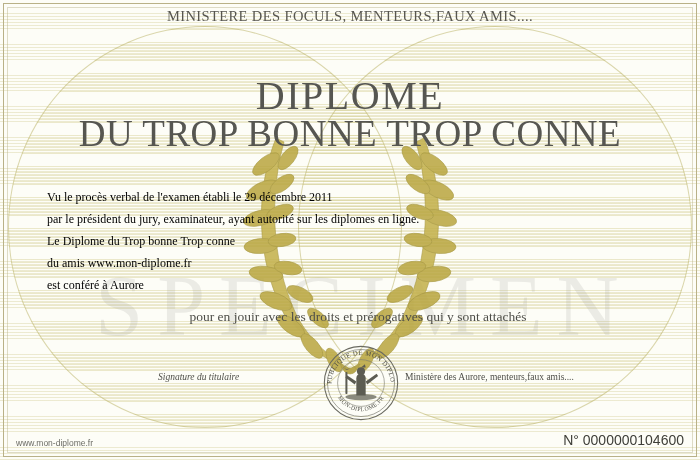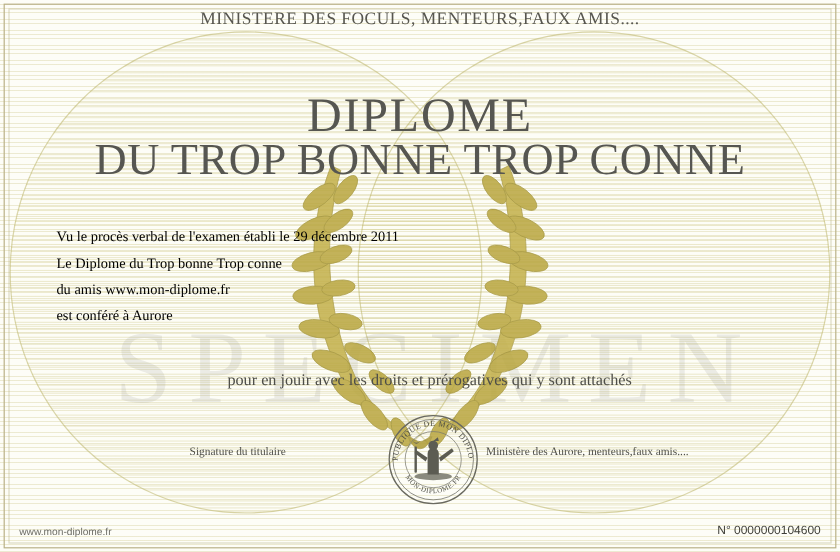--- a/index.html
+++ b/index.html
@@ -140,20 +140,21 @@
     color: #4e4e48;
     padding-left: 16px;
   }
 
   .sig-left {
     position: absolute;
     left: 158px;
     top: 372px;
     font-size: 9.5px;
     color: #4e4e48;
+    font-style: italic;
   }
   .sig-right {
     position: absolute;
     left: 405px;
     top: 372px;
     font-size: 9.5px;
     color: #4e4e48;
     white-space: nowrap;
   }
 
@@ -171,21 +172,21 @@
     left: 16px;
     bottom: 12px;
     font-size: 8.5px;
     color: #6d6d66;
     font-family: "Liberation Sans", sans-serif;
   }
   .footer-right {
     position: absolute;
     right: 16px;
     bottom: 12px;
-    font-size: 10px;
+    font-size: 14px;
     color: #3e3e38;
     font-family: "Liberation Sans", sans-serif;
   }
 </style>
 </head>
 <body>
 
 <div id="page">
 
   <div class="bg-lines"></div>
@@ -246,20 +247,21 @@
     </g>
   </svg>
 
   <div class="header-line">MINISTERE DES FOCULS, MENTEURS,FAUX AMIS....</div>
 
   <div class="title1">DIPLOME</div>
   <div class="title2">DU TROP BONNE TROP CONNE</div>
 
   <div class="body-block">
     <div>Vu le procès verbal de l'examen établi le 29 décembre 2011</div>
+    <div>par le président du jury, examinateur, ayant autorité sur les diplomes en ligne.</div>
     <div>Le Diplome du Trop bonne Trop conne</div>
     <div>du amis www.mon-diplome.fr</div>
     <div>est conféré à Aurore</div>
   </div>
 
   <div class="enjoy-line">pour en jouir avec les droits et prérogatives qui y sont attachés</div>
 
   <div class="sig-left">Signature du titulaire</div>
   <div class="sig-right">Ministère des Aurore, menteurs,faux amis....</div>
 

